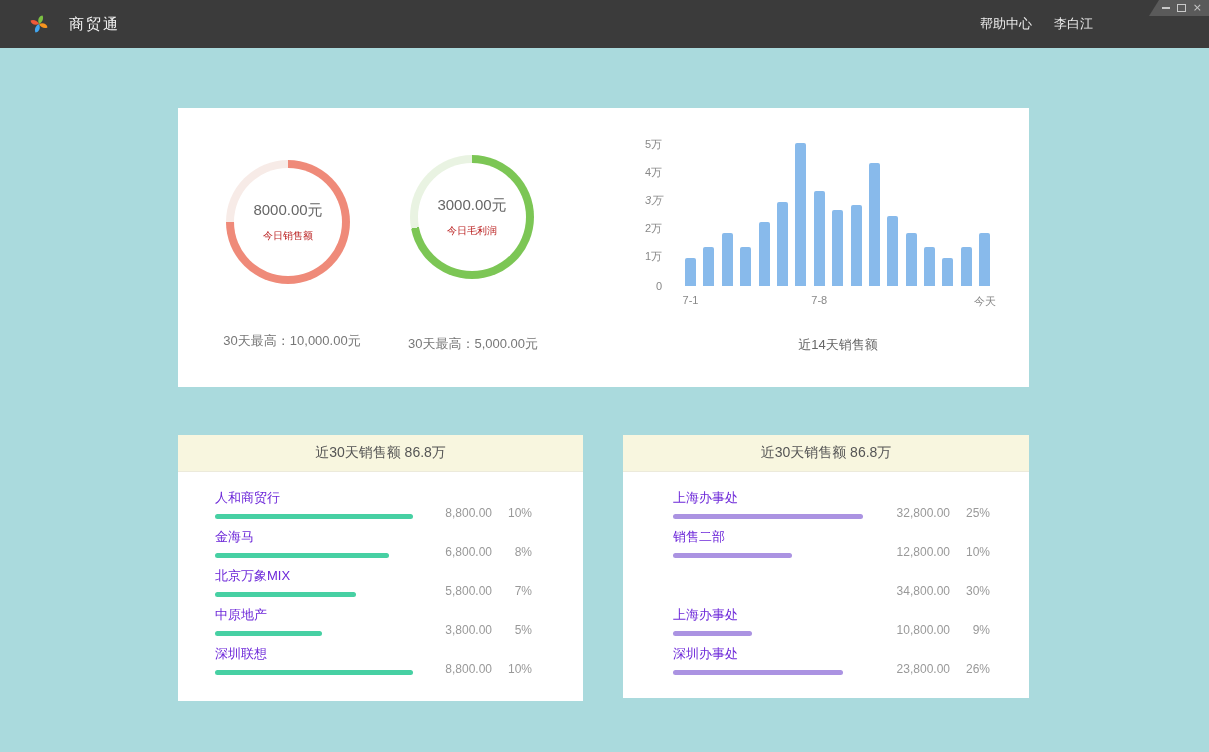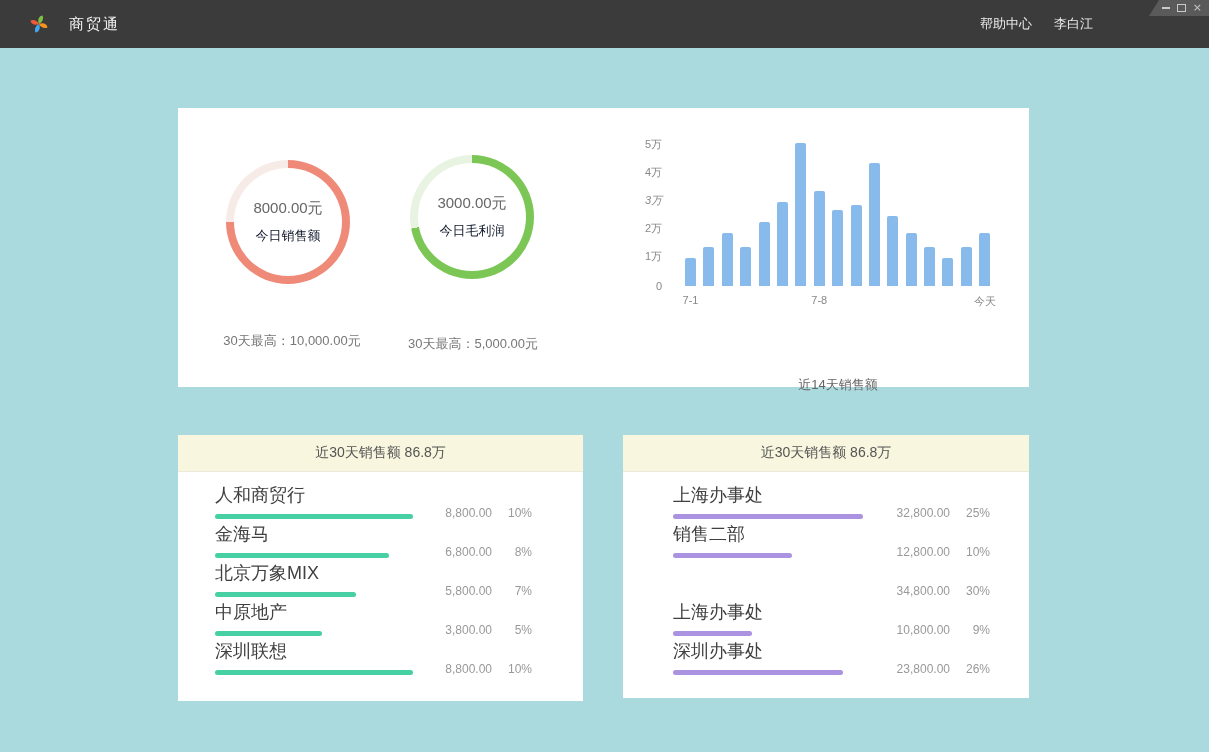--- a/index.html
+++ b/index.html
@@ -27,42 +27,42 @@
   #overview-card{left:178px;top:108px;width:851px;height:279px;}
   #customers-card{left:178px;top:435px;width:405px;height:266px;}
   #departments-card{left:623px;top:435px;width:406px;height:263px;}
   
   .donut{position:absolute;width:124px;height:124px;border-radius:50%;}
   #donut-0{left:48px;top:52px;}
   #donut-1{left:232px;top:47px;}
   .donut-hole{position:absolute;inset:8px;background:#fff;border-radius:50%;
     display:flex;flex-direction:column;align-items:center;justify-content:center;gap:9px;}
   .donut-value{font-size:15px;color:#666;}
-  .donut-metric{font-size:13px;color:#0f172a;font-family:Liberation Serif, serif;}
+  .donut-metric{font-size:10px;color:#b91c1c;font-family:Liberation Serif, serif;}
   .donut-footer{position:absolute;font-size:13px;color:#777;width:228px;text-align:center;white-space:nowrap;}
   #donut-footer-0{left:0;top:224px;}
   #donut-footer-1{left:181px;top:227px;}
   
   .chart{position:absolute;left:450px;top:35px;width:380px;height:143px;}
   .yaxis{position:absolute;left:0;top:0;bottom:0;width:34px;}
   .ytick{position:absolute;right:0;font-size:11px;color:#888;white-space:nowrap;}
   .plot{position:absolute;left:57px;top:0;bottom:0;display:flex;align-items:flex-end;gap:7.4px;}
   .vbar{width:11px;background:var(--barblue,#88baeb);border-radius:2px 2px 0 0;flex:0 0 auto;}
   .xaxis{position:absolute;left:57px;top:151px;width:306px;height:14px;}
   .xtick{position:absolute;transform:translateX(-50%);font-size:11px;color:#888;white-space:nowrap;}
-  .chart-caption{position:absolute;left:57px;top:193px;width:306px;text-align:center;font-size:13px;color:#666;margin-top:40px;}
+  .chart-caption{position:absolute;left:57px;top:193px;width:306px;text-align:center;font-size:13px;color:#666;}
   
   .rank-header{height:36px;background:var(--chbg,#f8f6df);border-bottom:1px solid #eceadb;
     display:flex;align-items:center;justify-content:center;font-size:14px;color:#555;}
   .rank-rows{padding-top:8px;}
   .rank-row{display:flex;align-items:flex-end;height:39px;box-sizing:border-box;}
   #customers-card .rank-row{padding:0 51px 0 37px;}
   #departments-card .rank-row{padding:0 39px 0 50px;}
   .rank-left{width:198px;flex:0 0 auto;}
-  .rank-name{font-size:18px;color:#404040;margin-bottom:7px;white-space:nowrap;}
+  .rank-name{font-size:13px;color:#6d28d9;margin-bottom:7px;white-space:nowrap;}
   .rank-bar{height:5px;border-radius:3px;}
   .rank-vals{flex:1;display:flex;justify-content:flex-end;align-items:baseline;gap:8px;
     font-size:12px;color:#999;transform:translateY(1px);}
   .rank-amount{text-align:right;}
   .rank-pct{width:32px;text-align:right;}
 </style>
 </head>
 <body>
 
 <div class="titlebar">

